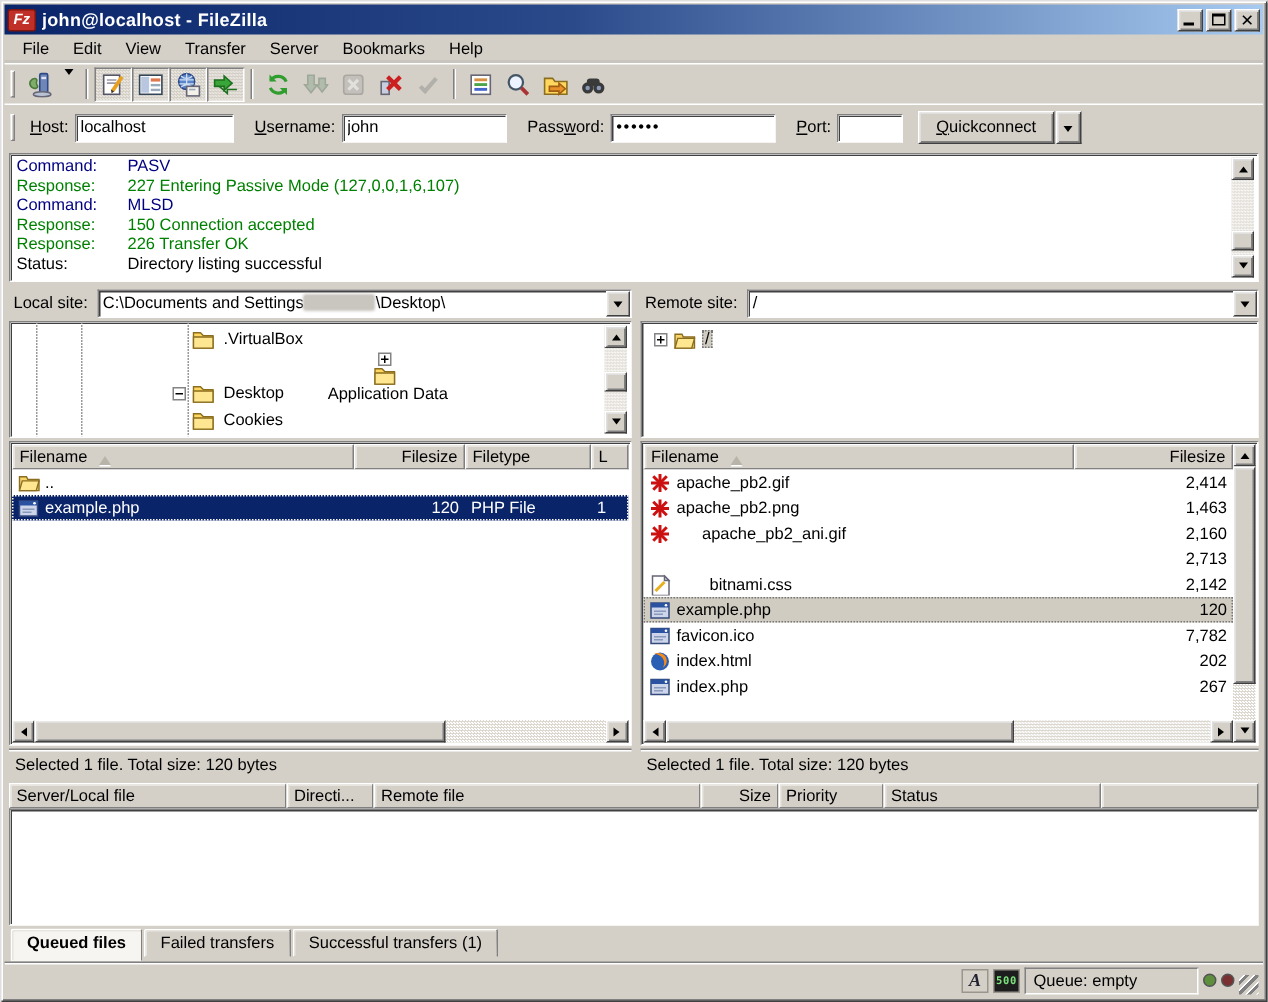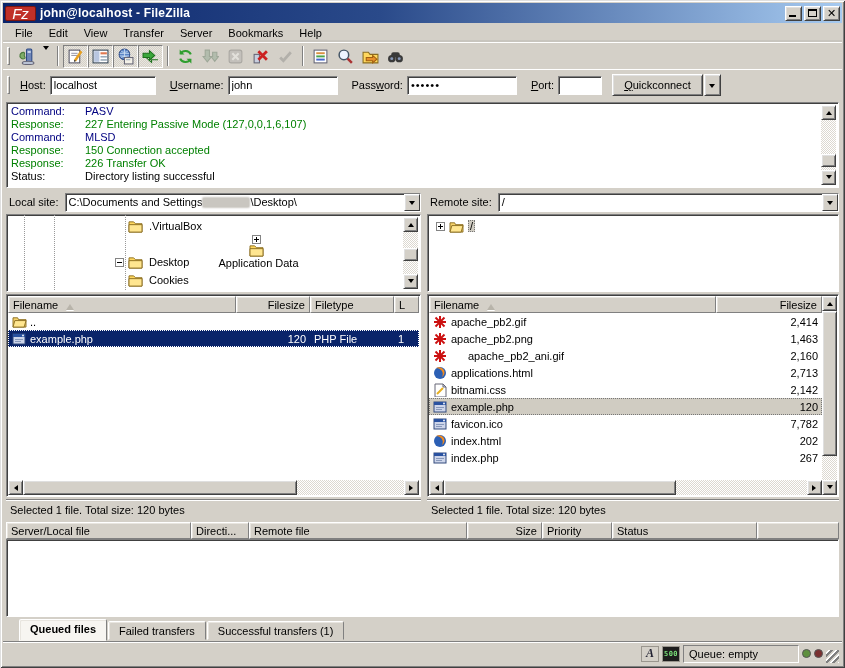--- a/index.html
+++ b/index.html
@@ -6,22 +6,22 @@
   html,body { background:#808080; }
   body { font-family:"Liberation Sans","DejaVu Sans",sans-serif; font-size:11px; color:#000; }
 
   .window{ width:845px; height:668px; background:var(--win-bg,#d4d0c8); position:relative;
     padding:3px; display:flex; flex-direction:column;
     box-shadow: inset 1px 1px 0 #dfdfdf, inset -1px -1px 0 #404040, inset 2px 2px 0 #fff, inset -2px -2px 0 #808080; }
 
   
   .titlebar{ height:20px; flex:none; display:flex; align-items:center; padding:0 2px;
     background:linear-gradient(90deg,var(--title-grad-start,#0a246a) 0%, #2a4a8a 45%, var(--title-grad-end,#a6caf0) 100%); }
-  .app-icon{ width:31px; height:15px; background:#c03028; border:1px solid #7c150f; border-radius:2px;
-    color:#fff; font-style:italic; font-weight:normal; font-size:15px; line-height:13px; text-align:center; margin-right:4px; }
+  .app-icon{ width:19px; height:15px; background:#c03028; border:1px solid #7c150f; border-radius:2px;
+    color:#fff; font-style:italic; font-weight:bold; font-size:10px; line-height:13px; text-align:center; margin-right:4px; }
   .title-text{ color:#fff; font-weight:bold; font-size:12px; flex:1; white-space:nowrap; overflow:hidden; letter-spacing:.2px; }
   .win-btn{ width:17px; height:15px; background:#d4d0c8; margin-left:2px; position:relative;
     border:1px solid; border-color:#fff #404040 #404040 #fff; box-shadow:inset 1px 1px 0 #dfdfdf, inset -1px -1px 0 #808080; }
   .win-btn .g-min{ position:absolute; left:3px; bottom:3px; width:7px; height:2px; background:#000; }
   .win-btn .g-max{ position:absolute; left:3px; top:2px; width:9px; height:8px; border:1px solid #000; border-top-width:2px; }
   .win-btn .g-close{ position:absolute; inset:0; font-weight:bold; font-size:11px; line-height:13px; text-align:center; font-family:"DejaVu Sans",sans-serif; }
 
   
   .menubar{ height:19px; flex:none; display:flex; align-items:center; padding-left:4px; }
   .menu-item{ padding:2px 8px; cursor:default; }
@@ -126,24 +126,24 @@
   .file-row.selected-inactive{ background:var(--selection-inactive-bg,#d0ccc2); outline:1px dotted #777; outline-offset:-1px; }
   .list-vscroll{ width:15px; flex:none; position:relative; }
   .list-vscroll .v-scroll{ inset:0; top:0; right:0; bottom:0; }
 
   .sel-status{ height:20px; flex:none; padding:4px 4px 0 4px; border-top:1px solid #808080; box-shadow:0 1px 0 #ffffff inset; margin-top:2px; white-space:nowrap; overflow:hidden; }
 
   
   .queueblock{ flex:1; min-height:0; display:flex; flex-direction:column; margin:3px 3px 0; }
   .q-body{ flex:1; background:#fff; border:1px solid; border-color:#808080 #fff #fff #808080; box-shadow:inset 1px 1px 0 #404040; }
   .q-col-0{ width:185px; } .q-col-1{ width:58px; } .q-col-2{ width:218px; }
-  .q-col-3{ width:75px; justify-content:flex-end; } .q-col-4{ width:70px; } .q-col-5{ width:145px; } .q-col-fill{ flex:1; }
-
-  
-  .tabs{ height:22px; flex:none; display:flex; align-items:center; padding-left:16px; margin-top:2px; }
+  .q-col-3{ width:52px; justify-content:flex-end; } .q-col-4{ width:70px; } .q-col-5{ width:145px; } .q-col-fill{ flex:1; }
+
+  
+  .tabs{ height:22px; flex:none; display:flex; align-items:flex-start; padding-left:4px; margin-top:2px; }
   .tab{ height:19px; padding:3px 10px 0; margin-right:1px; background:#d4d0c8; white-space:nowrap;
     border:1px solid; border-color:#fff #808080 transparent #fff; border-radius:2px 2px 0 0; box-shadow:inset 1px 1px 0 #e8e5df; }
   .tab.active{ height:22px; background:#f7f5f1; font-weight:bold; border-color:#fff #808080 transparent #fff; }
 
   
   .statusbar{ height:24px; flex:none; display:flex; align-items:center; gap:3px; padding:2px 3px 2px;
     border-top:1px solid #808080; box-shadow:0 1px 0 #ffffff inset; }
   .sb-spacer{ flex:1; }
   .sb-icon{ width:18px; height:16px; display:flex; align-items:center; justify-content:center;
     border:1px solid #9a968e; background:#d4d0c8; }
@@ -582,33 +582,24 @@
                         <line x1="2.5" y1="2.5" x2="11.5" y2="11.5"></line>
                         <line x1="11.5" y1="2.5" x2="2.5" y2="11.5"></line>
                       </g>
                     </svg>
                   </span>
                   <span>apache_pb2_ani.gif</span>
                 </div>
                 <div class="cell right" style="flex: 1 1 0%;">2,160</div>
               </div>
               <div class="file-row">
-                <div class="cell" style="width: 287px;">
-                  <span class="file-icon">
-                    <svg width="14" height="14" viewBox="0 0 14 14">
-                      <circle cx="7" cy="7" r="6" fill="#2b5fb4"></circle>
-                      <path d="M3 2c3.5-2 9 .5 8.5 5-.3 2.8-2.5 4-2.5 4 2.5-4.5-1-9-6-9z" fill="#f28a1e"></path>
-                    </svg>
-                  </span>
-                  <span>applications.html</span>
-                </div>
                 <div class="cell right" style="flex: 1 1 0%;">2,713</div>
               </div>
               <div class="file-row">
-                <div class="cell" style="width: 287px;">
+                <div class="cell" style="width: 287px; gap: 22px;">
                   <span class="file-icon">
                     <svg width="14" height="14" viewBox="0 0 14 14">
                       <path d="M2 1h8l3 3v10H2z" fill="#fff" stroke="#667"></path>
                       <path d="M10 1v3h3z" fill="#dfe4ee" stroke="#667"></path>
                       <line x1="4" y1="11" x2="10" y2="5" stroke="#e8b020" stroke-width="2"></line>
                     </svg>
                   </span>
                   <span>bitnami.css</span>
                 </div>
                 <div class="cell right" style="flex: 1 1 0%;">2,142</div>

